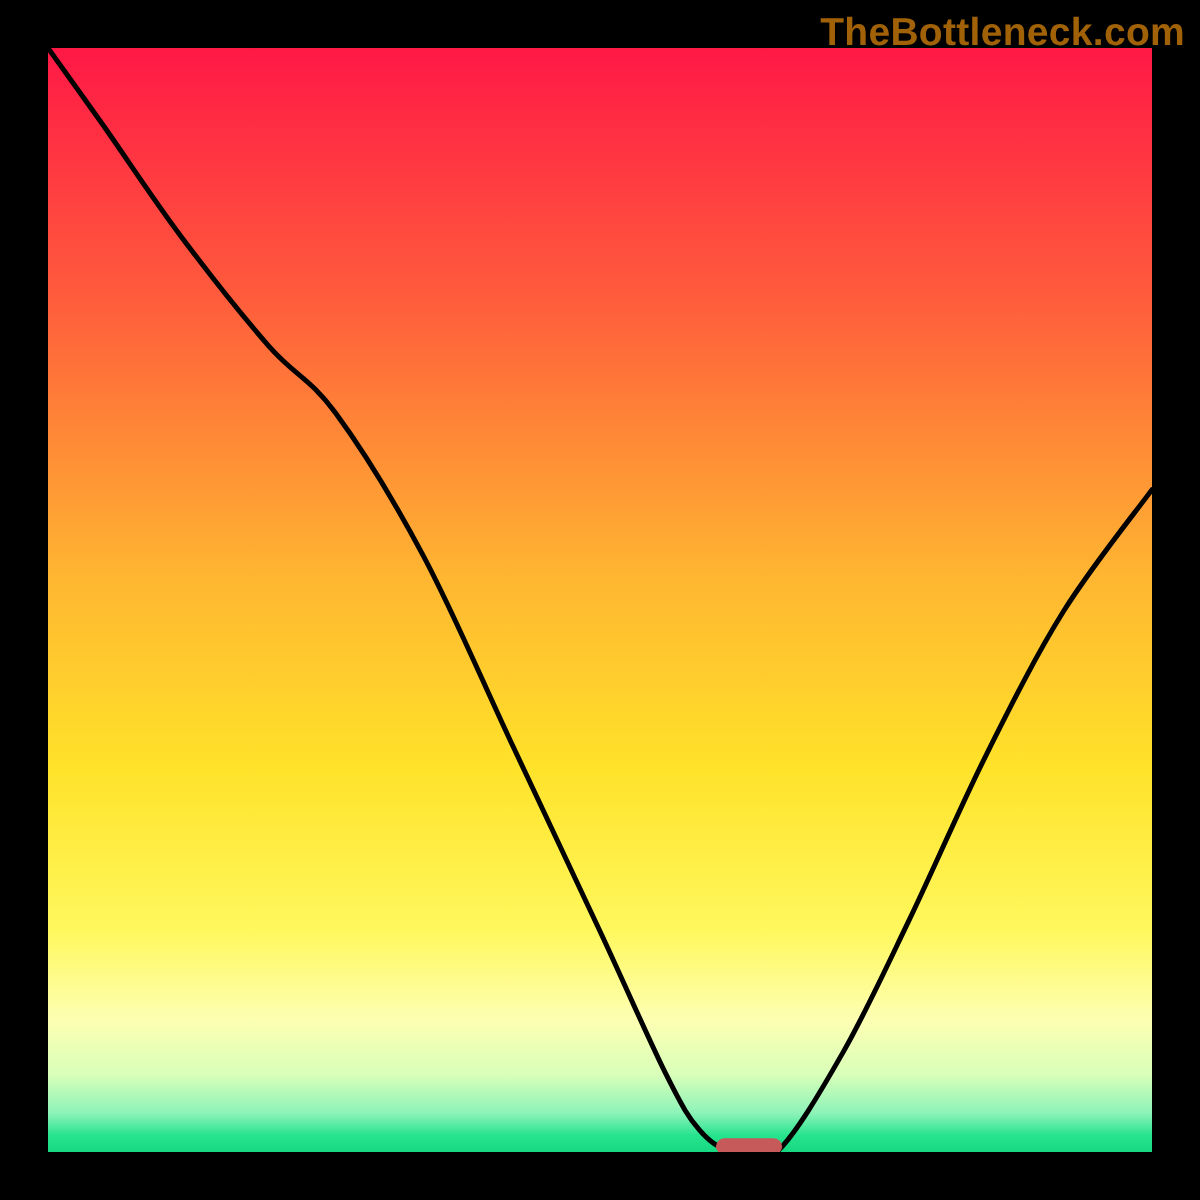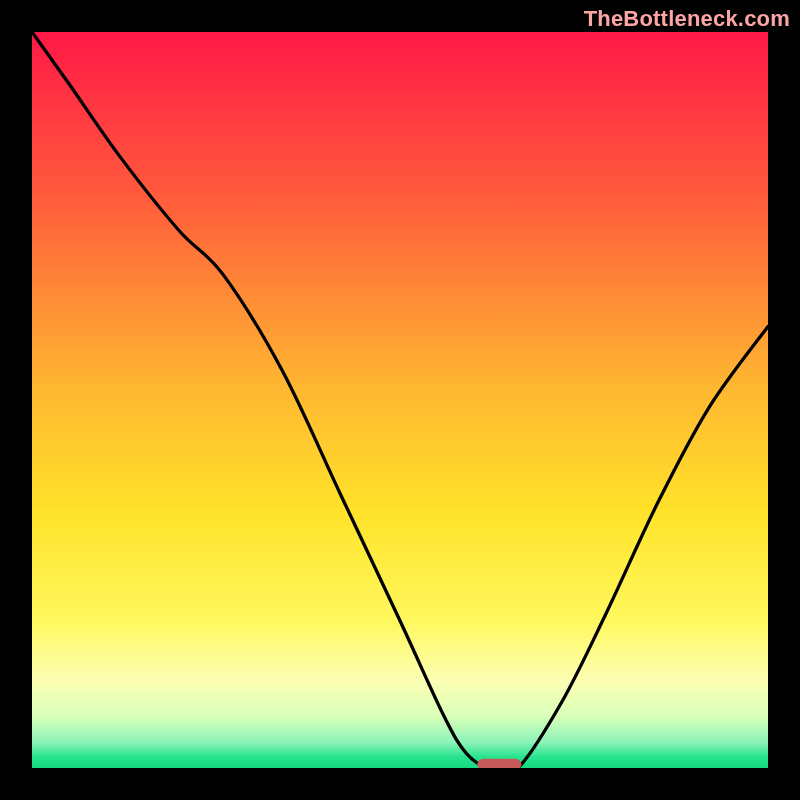--- a/index.html
+++ b/index.html
@@ -24,23 +24,23 @@
     top: 32px;
     width: 736px;
     height: 736px;
     overflow: hidden;
   }
   .watermark {
     position: absolute;
     top: 6px;
     right: 10px;
     font-family: Arial, Helvetica, sans-serif;
-    font-size: 22px;
+    font-size: 26px;
     font-weight: 600;
-    color: #fca5a5;
+    color: #a16207;
     letter-spacing: 0.2px;
     user-select: none;
   }
   svg {
     display: block;
   }
 </style>
 </head>
 <body>
 

